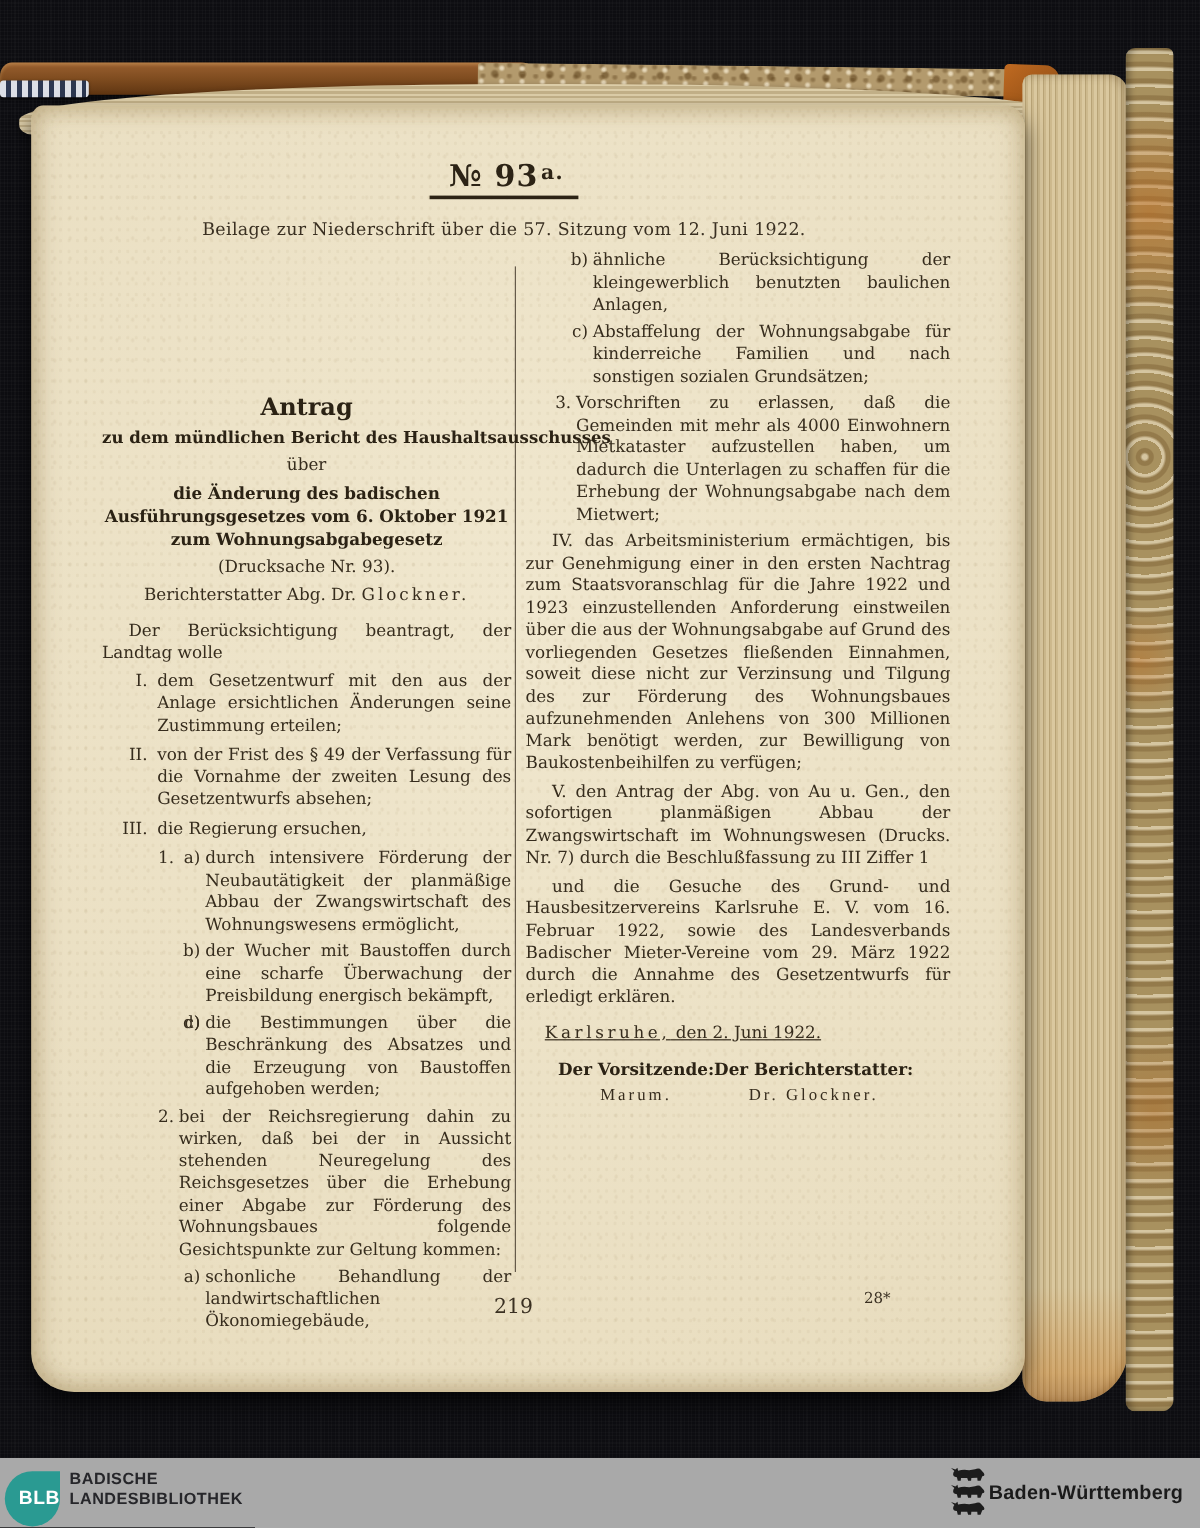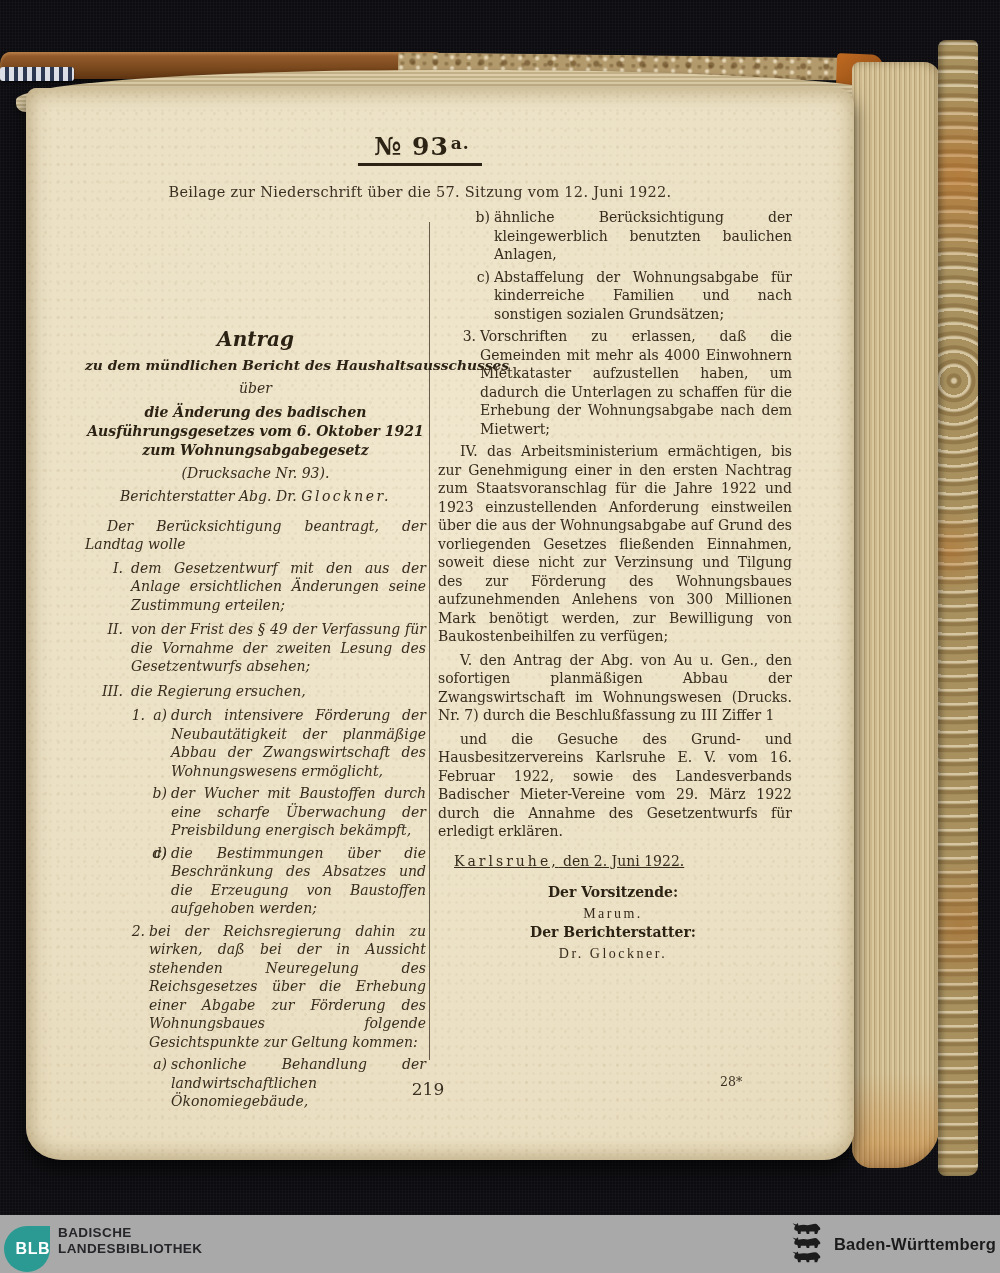--- a/index.html
+++ b/index.html
@@ -96,21 +96,21 @@
     display:inline-block;font-weight:bold;font-size:25px;letter-spacing:1px;
     color:#2c2315;border-bottom:3px solid #2c2315;padding:0 12px 2px 16px;
   }
   .docnum .suf{font-size:17px;vertical-align:6px;margin-left:2px;}
   .subtitle{
     position:absolute;left:0;top:96px;width:788px;text-align:center;
     font-size:14.5px;color:#3a3022;letter-spacing:.3px;
   }
   .divider{position:absolute;left:403px;top:134px;width:1px;height:838px;background:#4d4335;opacity:.85;}
   .col{position:absolute;font-size:14px;line-height:18.5px;text-align:justify;color:#362c1d;}
-  .col-left{left:59px;top:242px;width:341px;font-style:italic;}
+  .col-left{left:59px;top:242px;width:341px;}
   .col-right{left:412px;top:120px;width:354px;}
   .h-antrag{font-size:20px;font-weight:bold;text-align:center;margin-bottom:7px;color:#2b2214;}
   .h-line1{font-size:13.8px;font-weight:bold;text-align:center;white-space:nowrap;margin-bottom:5px;color:#2b2214;}
   .h-ueber{font-size:14px;text-align:center;margin-bottom:5px;}
   .h-law{font-size:14px;font-weight:bold;text-align:center;line-height:19px;margin-bottom:4px;color:#2b2214;}
   .h-druck{font-size:14px;text-align:center;margin-bottom:5px;}
   .h-ber{font-size:14px;text-align:center;margin-bottom:11px;}
   .spaced{letter-spacing:2.5px;}
   .para{margin-bottom:5px;}
   .ind{text-indent:22px;}
@@ -121,40 +121,40 @@
   .lvl1{padding-left:64px;}
   .lvl1 .lb{left:40px;width:20px;}
   .lvl2{padding-left:86px;}
   .lvl2 .lb{left:62px;width:20px;}
   .rnum{padding-left:42px;}
   .rnum .lb{left:12px;width:26px;}
   .ralpha{padding-left:56px;}
   .ralpha .lb{left:32px;width:20px;}
   .dateline{margin:11px 0 13px 16px;font-size:14px;text-decoration:underline;}
   .dateline .city{letter-spacing:3px;}
-  .sigrow{display:flex;justify-content:center;padding:0 6px 0 2px;flex-direction:column;}
+  .sigrow{display:flex;justify-content:center;padding:0 6px 0 2px;}
   .sig{text-align:center;}
   .sig .role{font-weight:bold;font-size:14px;color:#2b2214;}
   .sig .name{margin-top:3px;font-size:14px;letter-spacing:2.5px;font-family:Liberation Serif, serif;}
   .pagenum{position:absolute;left:372px;top:991px;width:60px;text-align:center;font-size:17px;color:#3a3022;}
   .sheetmark{position:absolute;left:694px;top:986px;font-size:12.5px;color:#3a3022;}
   
   .footerbar{
     position:absolute;left:0;top:1215px;width:1000px;height:58px;
     background:#a9a9a9;font-family:"Liberation Sans","DejaVu Sans",sans-serif;
   }
   .blb-logo{
     position:absolute;left:4px;top:11px;width:46px;height:46px;
     background:#2a9a92;border-radius:50% 0 50% 50%;
     display:flex;align-items:center;justify-content:flex-end;
     color:#fff;font-weight:bold;font-size:16px;letter-spacing:.5px;
   }
   .libname{position:absolute;left:58px;top:10px;color:#26262a;font-weight:bold;
     font-size:13.5px;line-height:16px;letter-spacing:.4px;}
-  .stategroup{position:absolute;left:791px;top:8px;display:flex;align-items:center;gap:11px;}
+  .stategroup{position:absolute;left:791px;top:8px;display:flex;align-items:center;gap:1px;}
   .lions{display:block;}
   .statename{color:#1b1b1b;font-size:16.5px;font-weight:600;letter-spacing:.2px;}
 </style>
 </head>
 <body>
 
 <div class="stage">
   <div class="leather-band"></div>
   <div class="marbled-top"></div>
   <div class="corner-leather"></div>

